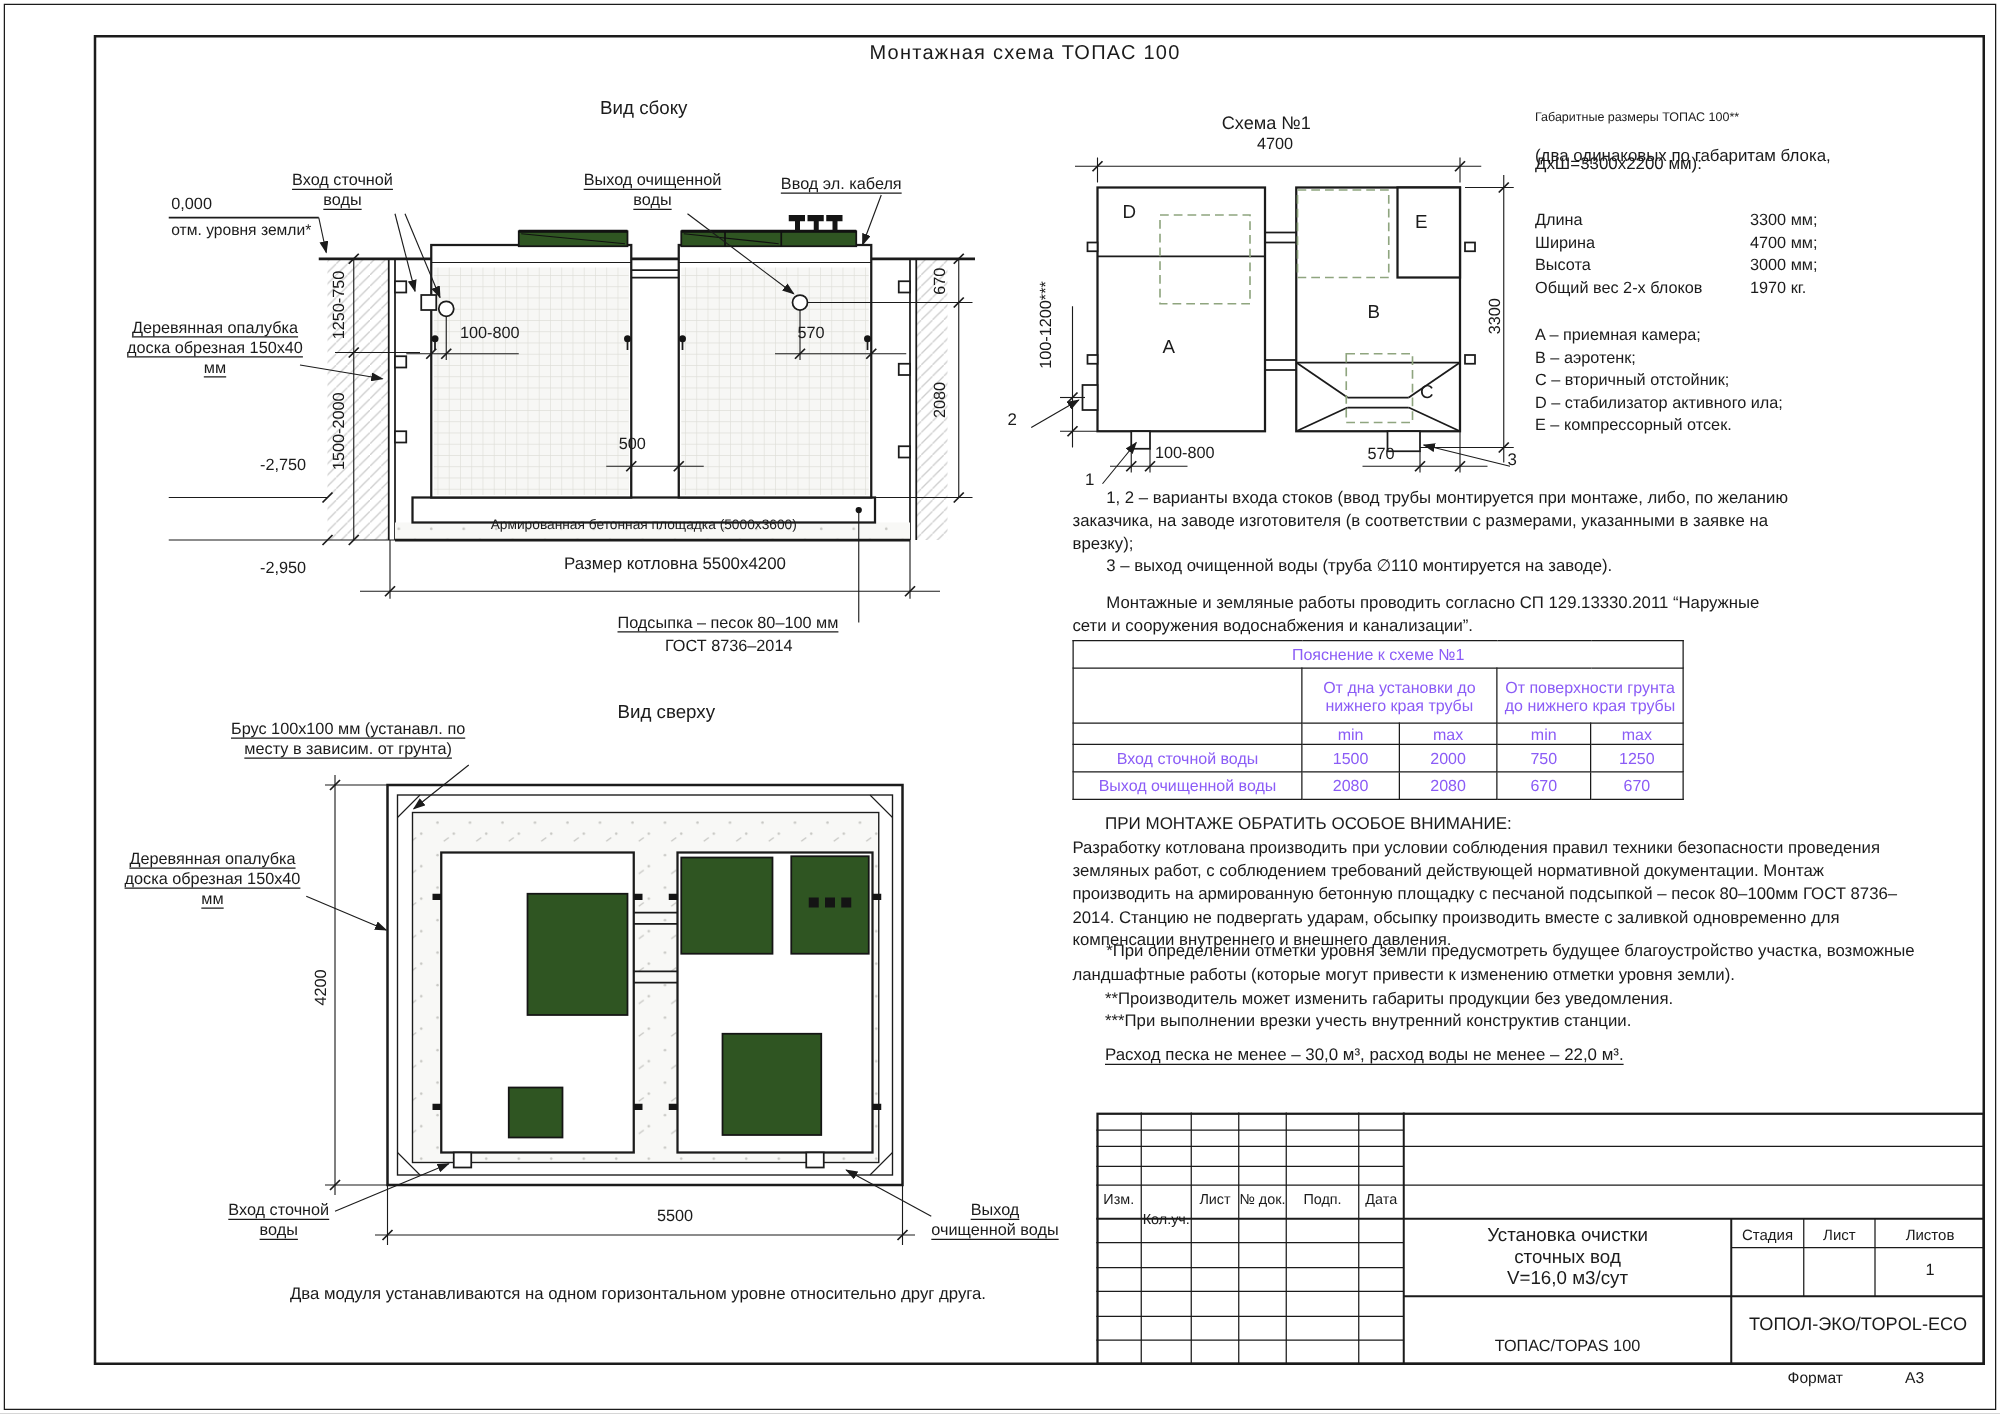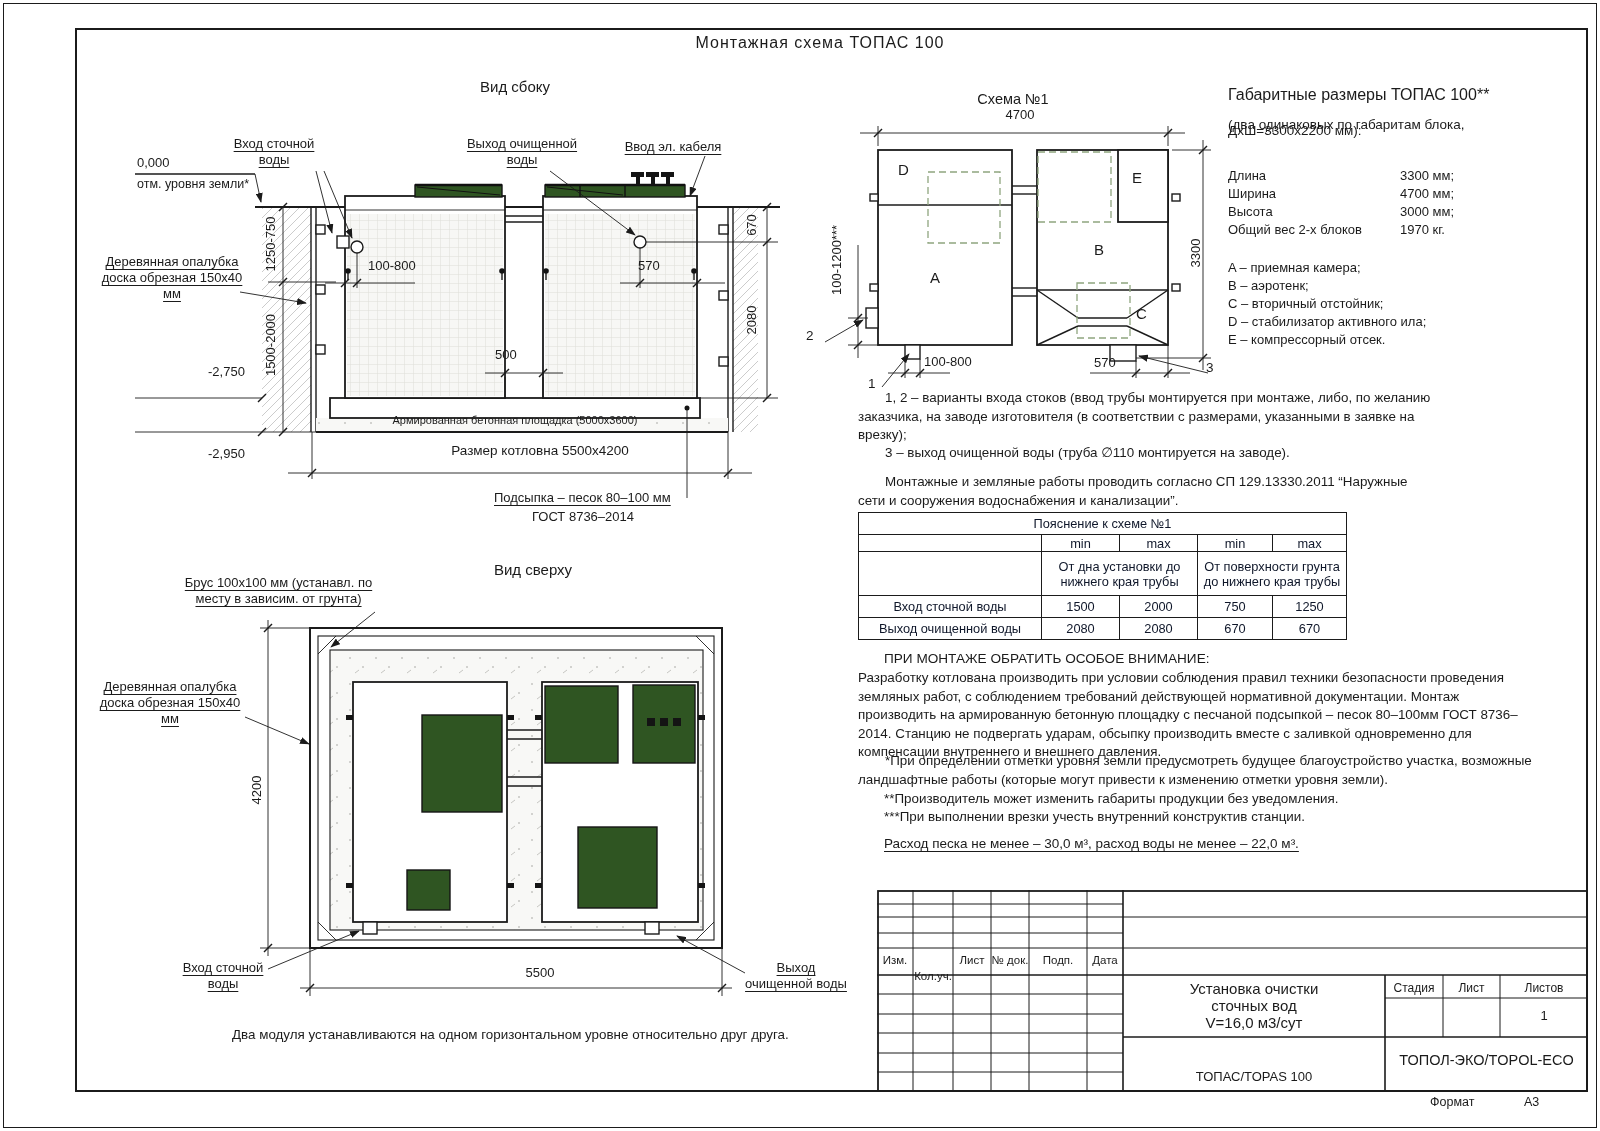--- a/index.html
+++ b/index.html
@@ -22,21 +22,21 @@
   .ln{stroke:#1b1b1b;stroke-width:1.4;fill:none;}
   .ln2{stroke:#1b1b1b;stroke-width:2.2;fill:none;}
   .thin{stroke:#1b1b1b;stroke-width:0.9;fill:none;}
   .tick{stroke:#1b1b1b;stroke-width:1.4;fill:none;}
   .wht{fill:#ffffff;stroke:#1b1b1b;stroke-width:1.8;}
   .wht2{fill:#ffffff;stroke:#1b1b1b;stroke-width:1.4;}
   .lid{fill:var(--lid-green,#2f5522);stroke:#151515;stroke-width:1.4;}
   .dash{fill:none;stroke:var(--dash-green,#8fa57f);stroke-width:1.3;stroke-dasharray:7 4;}
   .blk{fill:#141414;}
   #expl-table{position:absolute;left:858px;top:512px;border-collapse:collapse;table-layout:fixed;
-              font-size:12.8px;color:#0f172a;}
+              font-size:12.8px;color:#8b5cf6;}
   #expl-table td{border:1.4px solid #1b1b1b;text-align:center;vertical-align:middle;padding:0;}
   #stampsvg line, #stampsvg rect{stroke:#1b1b1b;}
 </style>
 </head>
 <body>
 
 <div id="sheet">
   <div class="frame outer"></div>
   <div class="frame inner"></div>
 
@@ -305,21 +305,21 @@
   <div class="lbl" style="left:1094px;top:355px;">570</div>
   <div class="lbl" style="left:868px;top:376px;font-size:13.5px;">1</div>
   <div class="lbl" style="left:806px;top:328px;font-size:13.5px;">2</div>
   <div class="lbl" style="left:1206px;top:360px;font-size:13.5px;">3</div>
   <div class="lbl sec" style="left:898px;top:162px;">D</div>
   <div class="lbl sec" style="left:930px;top:270px;">A</div>
   <div class="lbl sec" style="left:1094px;top:242px;">B</div>
   <div class="lbl sec" style="left:1136px;top:306px;">C</div>
   <div class="lbl sec" style="left:1132px;top:170px;">E</div>
 
-  <div class="lbl" style="left:1228px;top:87px;font-size:16px;text-align:right;">Габаритные размеры ТОПАС 100**</div>
+  <div class="lbl" style="left:1228px;top:87px;font-size:10px;text-align:right;">Габаритные размеры ТОПАС 100**</div>
   <div class="lbl" style="left:1228px;top:117px;font-size:13.5px;">(два одинаковых по габаритам блока,</div>
   <div class="lbl" style="left:1228px;top:123px;font-size:13.5px;">ДхШ=3300х2200 мм):</div>
   <div class="lbl" style="left:1228px;top:168px;">Длина</div>
   <div class="lbl" style="left:1400px;top:168px;">3300 мм;</div>
   <div class="lbl" style="left:1228px;top:186px;">Ширина</div>
   <div class="lbl" style="left:1400px;top:186px;">4700 мм;</div>
   <div class="lbl" style="left:1228px;top:204px;">Высота</div>
   <div class="lbl" style="left:1400px;top:204px;">3000 мм;</div>
   <div class="lbl" style="left:1228px;top:222px;">Общий вес 2-х блоков</div>
   <div class="lbl" style="left:1400px;top:222px;">1970 кг.</div>
@@ -338,33 +338,33 @@
         <col style="width:183px">
         <col style="width:78px">
         <col style="width:78px">
         <col style="width:75px">
         <col style="width:74px">
       </colgroup>
     <tbody>
         <tr style="height:22px;">
           <td colspan="5">Пояснение к схеме №1</td>
         </tr>
+    <tr style="height:44px;">
+      <td></td>
+      <td colspan="2" class="pre">От дна установки до
+нижнего края трубы</td>
+      <td colspan="2" class="pre">От поверхности грунта
+до нижнего края трубы</td>
+    </tr>
     <tr style="height:17px;">
       <td></td>
       <td>min</td>
       <td>max</td>
       <td>min</td>
       <td>max</td>
-    </tr>
-    <tr style="height:44px;">
-      <td></td>
-      <td colspan="2" class="pre">От дна установки до
-нижнего края трубы</td>
-      <td colspan="2" class="pre">От поверхности грунта
-до нижнего края трубы</td>
     </tr>
     <tr style="height:22px;">
       <td>Вход сточной воды</td>
       <td>1500</td>
       <td>2000</td>
       <td>750</td>
       <td>1250</td>
     </tr>
     <tr style="height:22px;">
       <td>Выход очищенной воды</td>

